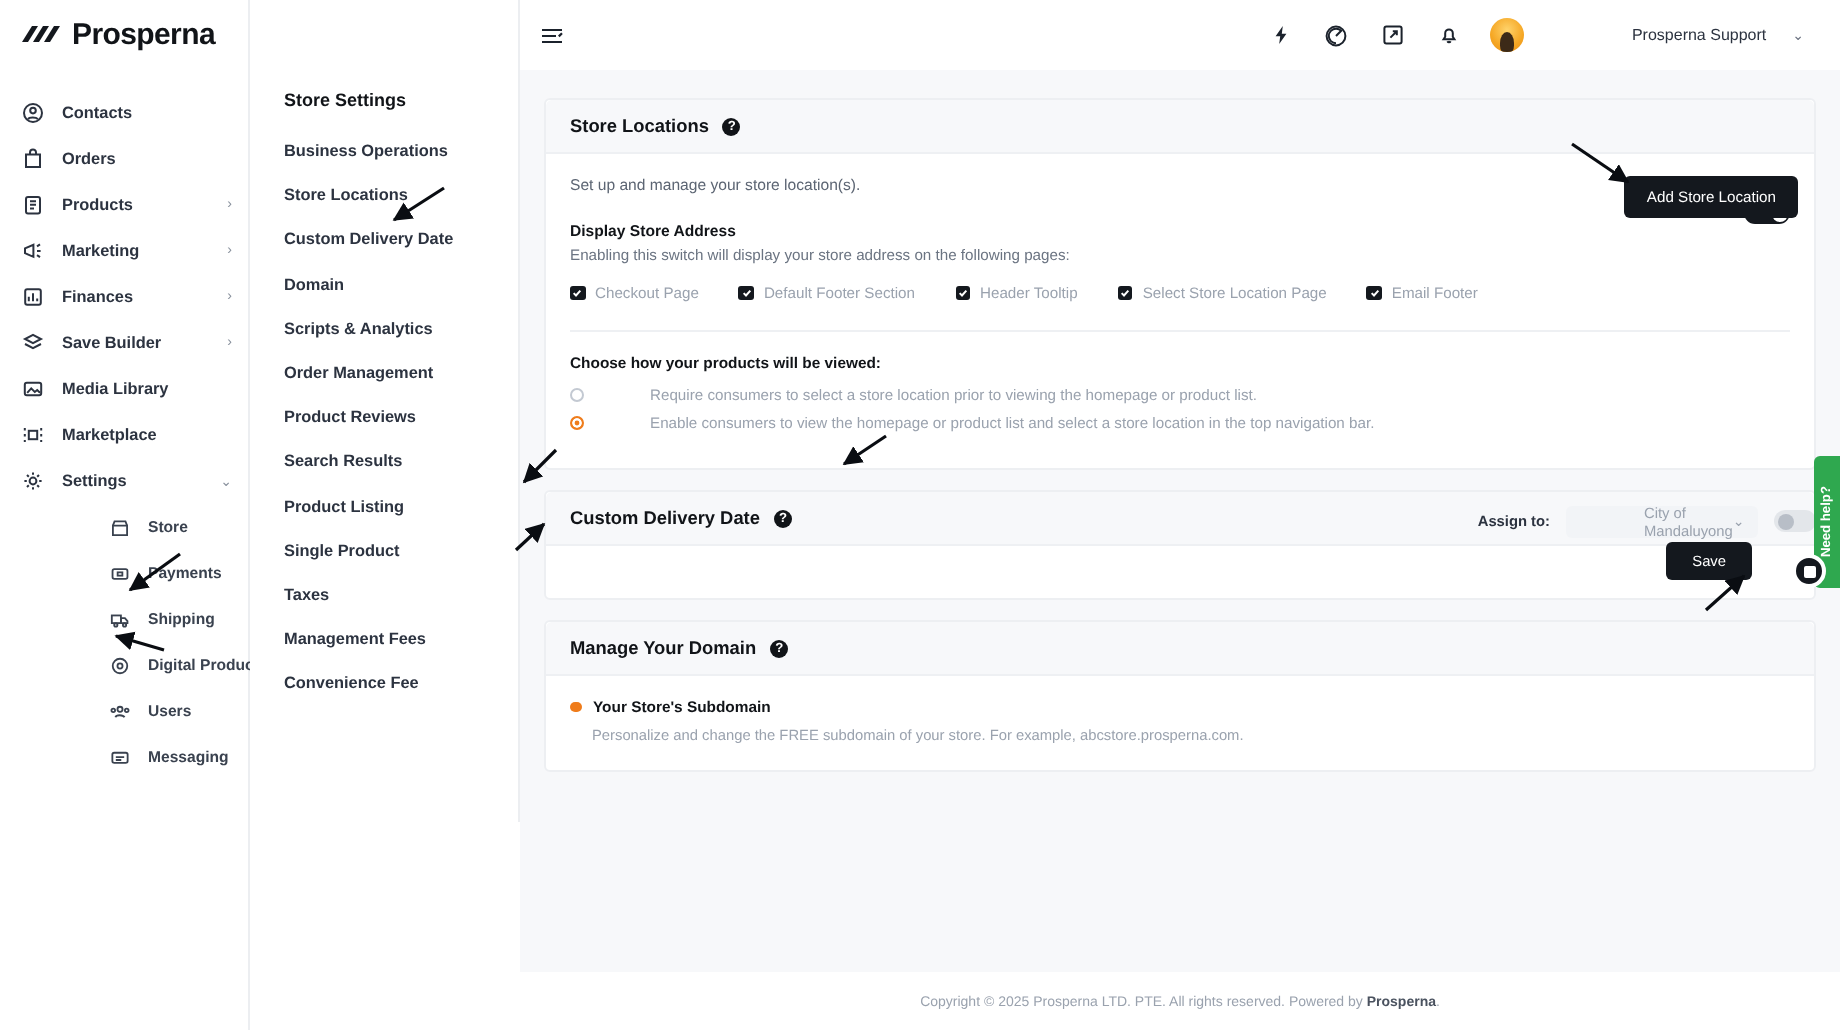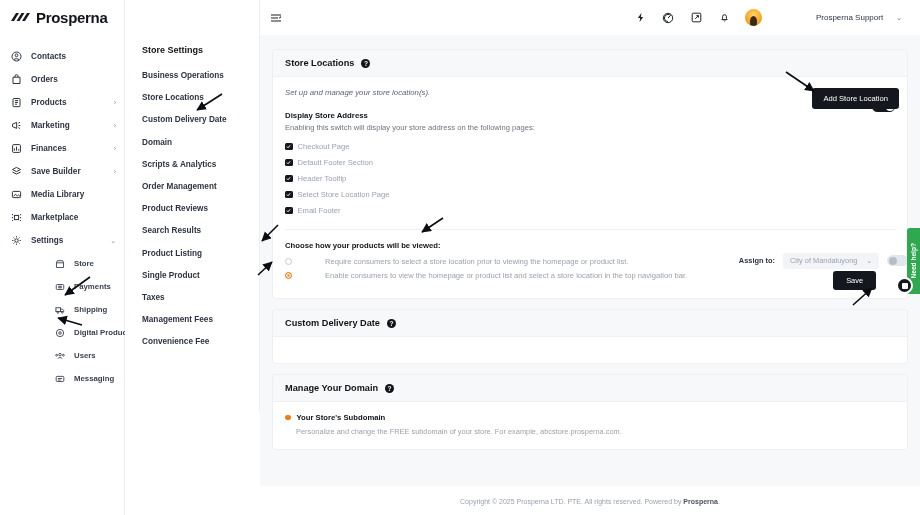--- a/index.html
+++ b/index.html
@@ -65,25 +65,25 @@
     border-radius: 3px 3px 0 0;
   }
   .card-title { font-size: 9.2px; font-weight: 700; color: #111418; }
   .help-dot {
     width: 9px; height: 9px; border-radius: 50%; background: #111418;
     color: #ffffff; font-size: 6.6px; font-weight: 700;
     display: flex; align-items: center; justify-content: center; cursor: pointer;
   }
   .card-body { padding: 11px 12px 13px 12px; position: relative; }
 
-  .lead { font-size: 7.8px; color: #5c6573; margin-bottom: 14px; font-style: italic; }
+  .lead { font-size: 7.8px; color: #5c6573; margin-bottom: 14px; }
   .sub-head { font-size: 7.8px; font-weight: 700; color: #111418; margin-bottom: 3px; }
   .sub-desc { font-size: 7.6px; color: #6b7482; margin-bottom: 10px; }
 
-  .check-list { display: flex; flex-direction: column; gap: 7px; }
+  .check-list { display: flex; flex-direction: row; gap: 20px; }
   .check-row { display: flex; align-items: center; gap: 5px; }
   .cbox {
     width: 7.5px; height: 7.5px; border-radius: 1.5px; background: #14181e;
     display: flex; align-items: center; justify-content: center; flex: 0 0 7.5px; cursor: pointer;
   }
   .cbox svg { display: block; }
   .check-label { font-size: 7.6px; color: #9aa2ae; }
 
   .switch-wrap { position: absolute; right: 12px; top: 24px; }
   .switch {
@@ -99,21 +99,21 @@
   .radio { width: 7px; height: 7px; border-radius: 50%; border: 1px solid #c3c9d2; background: #fff; flex: 0 0 7px; cursor: pointer; }
   .radio.on { border-color: #ef7c1b; background: #ef7c1b; box-shadow: inset 0 0 0 1.3px #ffffff; }
   .radio-label { font-size: 7.6px; color: #9aa2ae; padding-left: 27px; }
 
   .assign-row { display: flex; align-items: center; gap: 8px; position: absolute; right: 12px; top: 50%; transform: translateY(-50%); }
   .assign-label { font-size: 7.4px; font-weight: 700; color: #2c3340; }
   .select {
     width: 96px; height: 16px; background: #f2f4f7; border-radius: 3px;
     display: flex; align-items: center; padding: 0 7px; cursor: pointer;
   }
-  .select-val { font-size: 7.4px; color: #9aa2ae; }
+  .select-val { font-size: 7.4px; color: #9aa2ae; margin-left: 32px; }
   .select-chev { margin-left: auto; font-size: 7px; color: #9aa2ae; }
   .switch-off { width: 21px; height: 11px; border-radius: 6px; background: #e3e6ea; position: relative; cursor: pointer; }
   .switch-off .knob { position: absolute; width: 8px; height: 8px; border-radius: 50%; background: #b8bec7; top: 1.5px; left: 1.5px; }
 
   .cdd-body { height: 26px; position: relative; }
 
   .domain-item { display: flex; align-items: center; gap: 6px; margin-bottom: 5px; }
   .dot-orange { width: 5.5px; height: 5.5px; border-radius: 50%; background: #ef7c1b; flex: 0 0 5.5px; }
   .domain-title { font-size: 7.7px; font-weight: 700; color: #111418; }
   .domain-desc { font-size: 7.4px; color: #9aa2ae; padding-left: 11px; }

